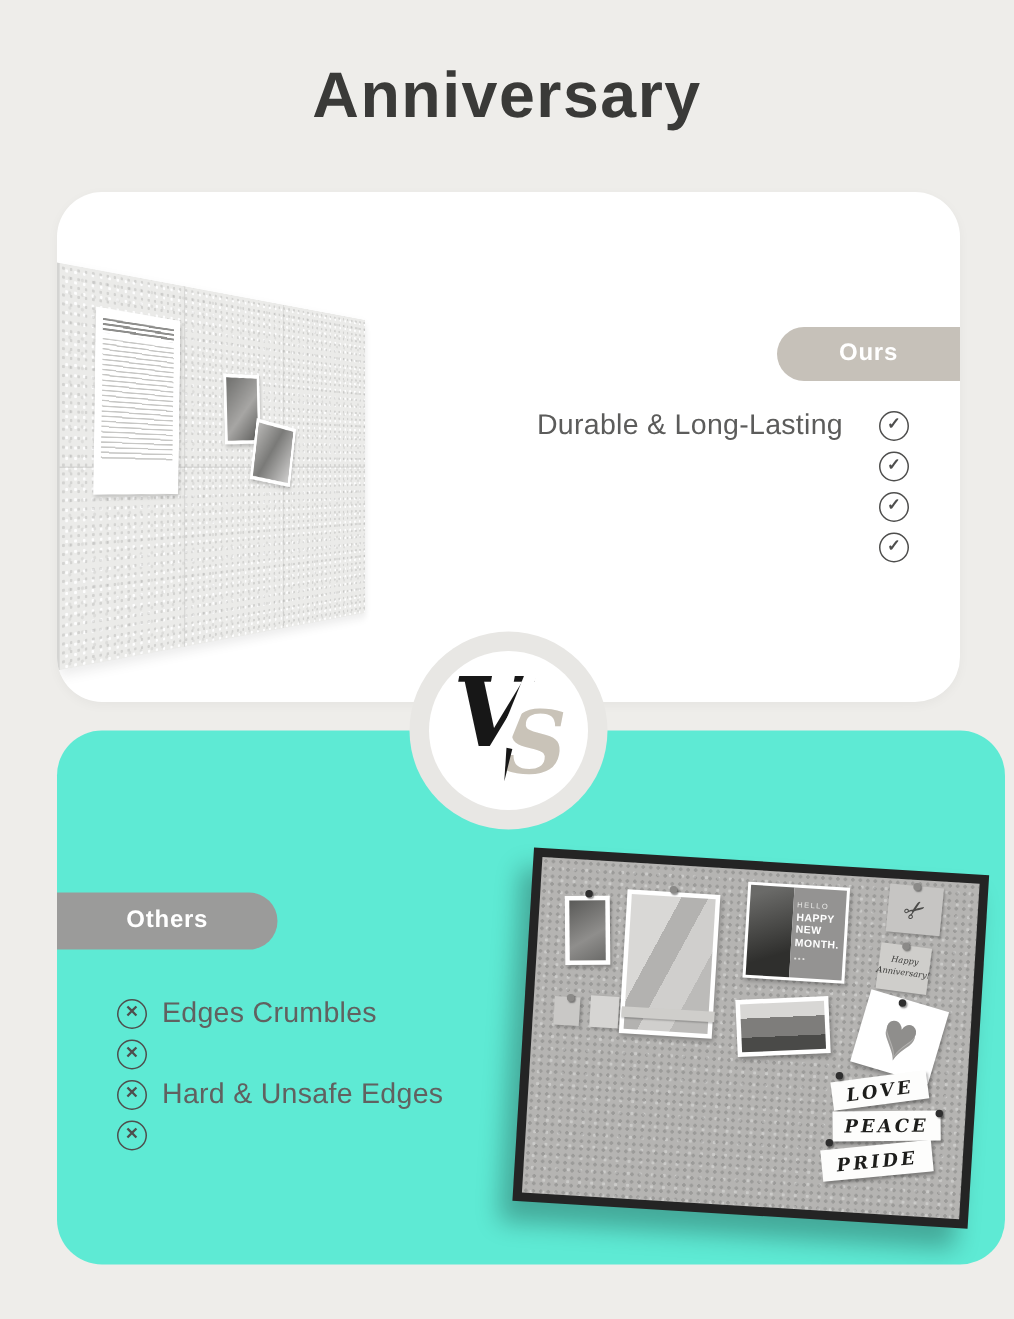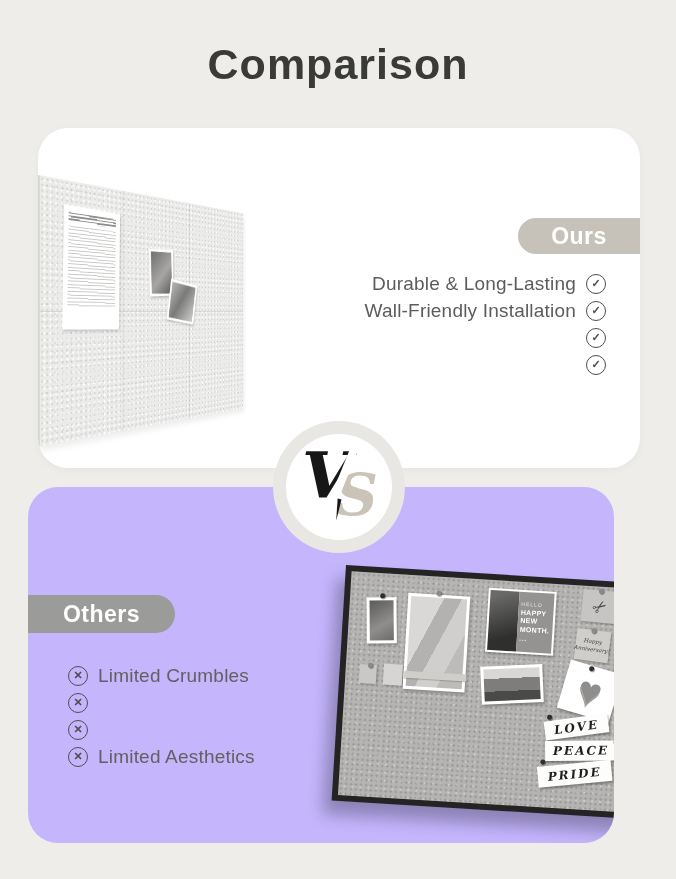--- a/index.html
+++ b/index.html
@@ -6,31 +6,31 @@
   .canvas{position:relative;width:676px;height:879px;background:#eeedea;overflow:hidden;margin:0 auto;}
 
   
   .page-title{position:absolute;top:40px;left:0;width:100%;text-align:center;
     font-size:43px;font-weight:600;color:#3a3a38;letter-spacing:1px;}
 
   
   .card{position:absolute;border-radius:30px;}
   .card-ours{left:38px;top:128px;width:602px;height:340px;background:#ffffff;
     box-shadow:0 2px 8px rgba(0,0,0,0.04);overflow:hidden;}
-  .card-others{left:28px;top:487px;width:586px;height:356px;background:#c4b5fd;overflow:hidden;}
+  .card-others{left:38px;top:487px;width:632px;height:356px;background:#5eead4;overflow:hidden;}
 
   
   .pill{position:absolute;display:flex;align-items:center;justify-content:center;
-    color:#fff;font-weight:700;font-size:23px;letter-spacing:0.5px;}
+    color:#fff;font-weight:700;font-size:16px;letter-spacing:0.5px;}
   .pill-ours{right:0;top:90px;width:122px;height:36px;background:#c6c1b9;border-radius:18px 0 0 18px;}
   .pill-others{left:0;top:108px;width:147px;height:38px;background:#9b9b9a;border-radius:0 19px 19px 0;}
 
   
   .feat-list{position:absolute;right:34px;top:142px;display:flex;flex-direction:column;align-items:flex-end;}
-  .feat-row{display:flex;align-items:center;justify-content:flex-end;height:27px;gap:10px;}
+  .feat-row{display:flex;align-items:center;justify-content:flex-end;height:27px;gap:24px;}
   .feat-label{font-size:19px;color:#5c5c5b;letter-spacing:0.2px;}
   .con-list{position:absolute;left:40px;top:175px;display:flex;flex-direction:column;}
   .con-row{display:flex;align-items:center;height:27px;gap:10px;}
   .con-label{font-size:19px;color:#616160;letter-spacing:0.2px;}
   .circle-icon{width:18px;height:18px;border:1.6px solid #4e4e4d;border-radius:50%;
     display:flex;align-items:center;justify-content:center;font-size:11px;line-height:1;
     color:#4e4e4d;font-weight:700;flex:0 0 auto;}
 
   
   .felt-wrap{position:absolute;left:0;top:47px;width:330px;height:272px;
@@ -124,21 +124,21 @@
     color:#1d1d1b;letter-spacing:2px;}
   .slip-love{left:202px;top:132px;width:64px;height:19px;transform:rotate(-11deg);font-size:12px;}
   .slip-peace{left:204px;top:155px;width:72px;height:20px;transform:rotate(-4deg);font-size:12px;}
   .slip-pride{left:198px;top:178px;width:74px;height:21px;transform:rotate(-9deg);font-size:12px;}
 </style>
 </head>
 <body>
 
 <div class="canvas">
 
-  <div class="page-title">Comparison</div>
+  <div class="page-title">Anniversary</div>
 
   <div class="card card-ours">
 
     <div class="felt-wrap">
       <div class="felt">
         <div class="seam v1"></div>
         <div class="seam v2"></div>
         <div class="seam h1"></div>
         <div class="doc-paper">
           <div class="doc-head"></div>
@@ -156,52 +156,51 @@
     <div class="pill pill-ours">
       <span>Ours</span>
     </div>
 
     <div class="feat-list">
       <div class="feat-row">
         <span class="feat-label">Durable &amp; Long-Lasting</span>
         <span class="circle-icon">✓</span>
       </div>
       <div class="feat-row">
-        <span class="feat-label">Wall-Friendly Installation</span>
         <span class="circle-icon">✓</span>
       </div>
       <div class="feat-row">
         <span class="circle-icon">✓</span>
       </div>
       <div class="feat-row">
         <span class="circle-icon">✓</span>
       </div>
     </div>
   </div>
 
   <div class="card card-others">
 
     <div class="pill pill-others">
       <span>Others</span>
     </div>
 
     <div class="con-list">
       <div class="con-row">
         <span class="circle-icon">✕</span>
-        <span class="con-label">Limited Crumbles</span>
-      </div>
-      <div class="con-row">
-        <span class="circle-icon">✕</span>
-      </div>
-      <div class="con-row">
-        <span class="circle-icon">✕</span>
-      </div>
-      <div class="con-row">
-        <span class="circle-icon">✕</span>
-        <span class="con-label">Limited Aesthetics</span>
+        <span class="con-label">Edges Crumbles</span>
+      </div>
+      <div class="con-row">
+        <span class="circle-icon">✕</span>
+      </div>
+      <div class="con-row">
+        <span class="circle-icon">✕</span>
+        <span class="con-label">Hard &amp; Unsafe Edges</span>
+      </div>
+      <div class="con-row">
+        <span class="circle-icon">✕</span>
       </div>
     </div>
 
     <div class="board">
       <div class="cork">
 
         <div class="item sm-photo">
           <div class="photo-inner"></div>
         </div>
         <div class="item sticky-a"></div>

